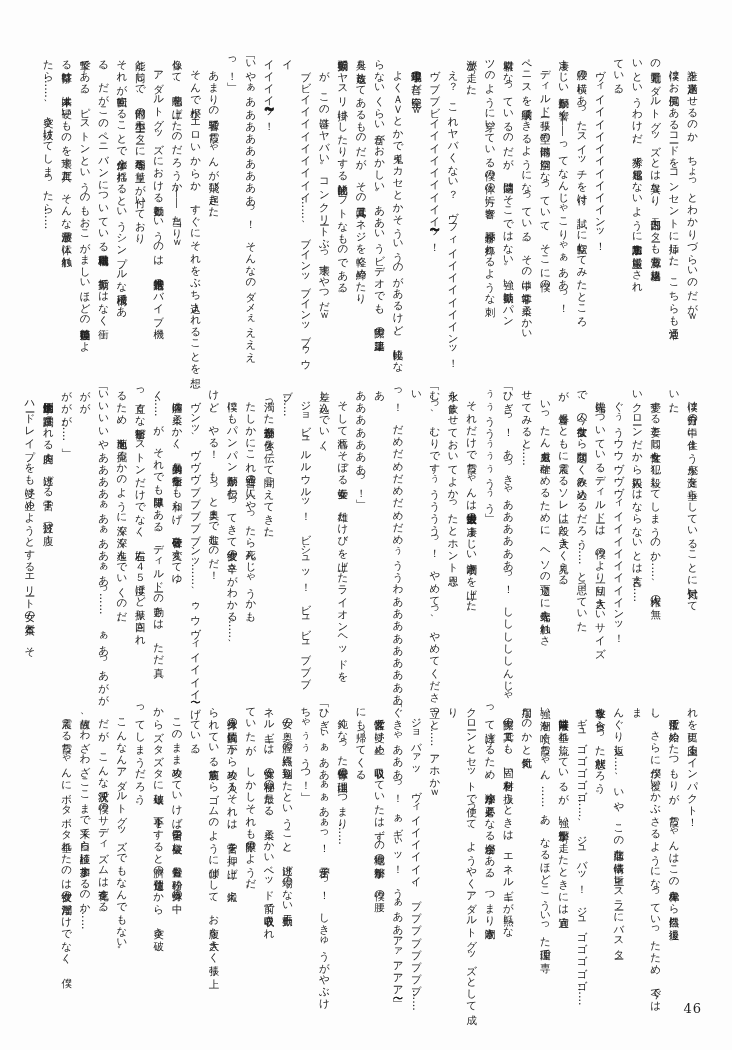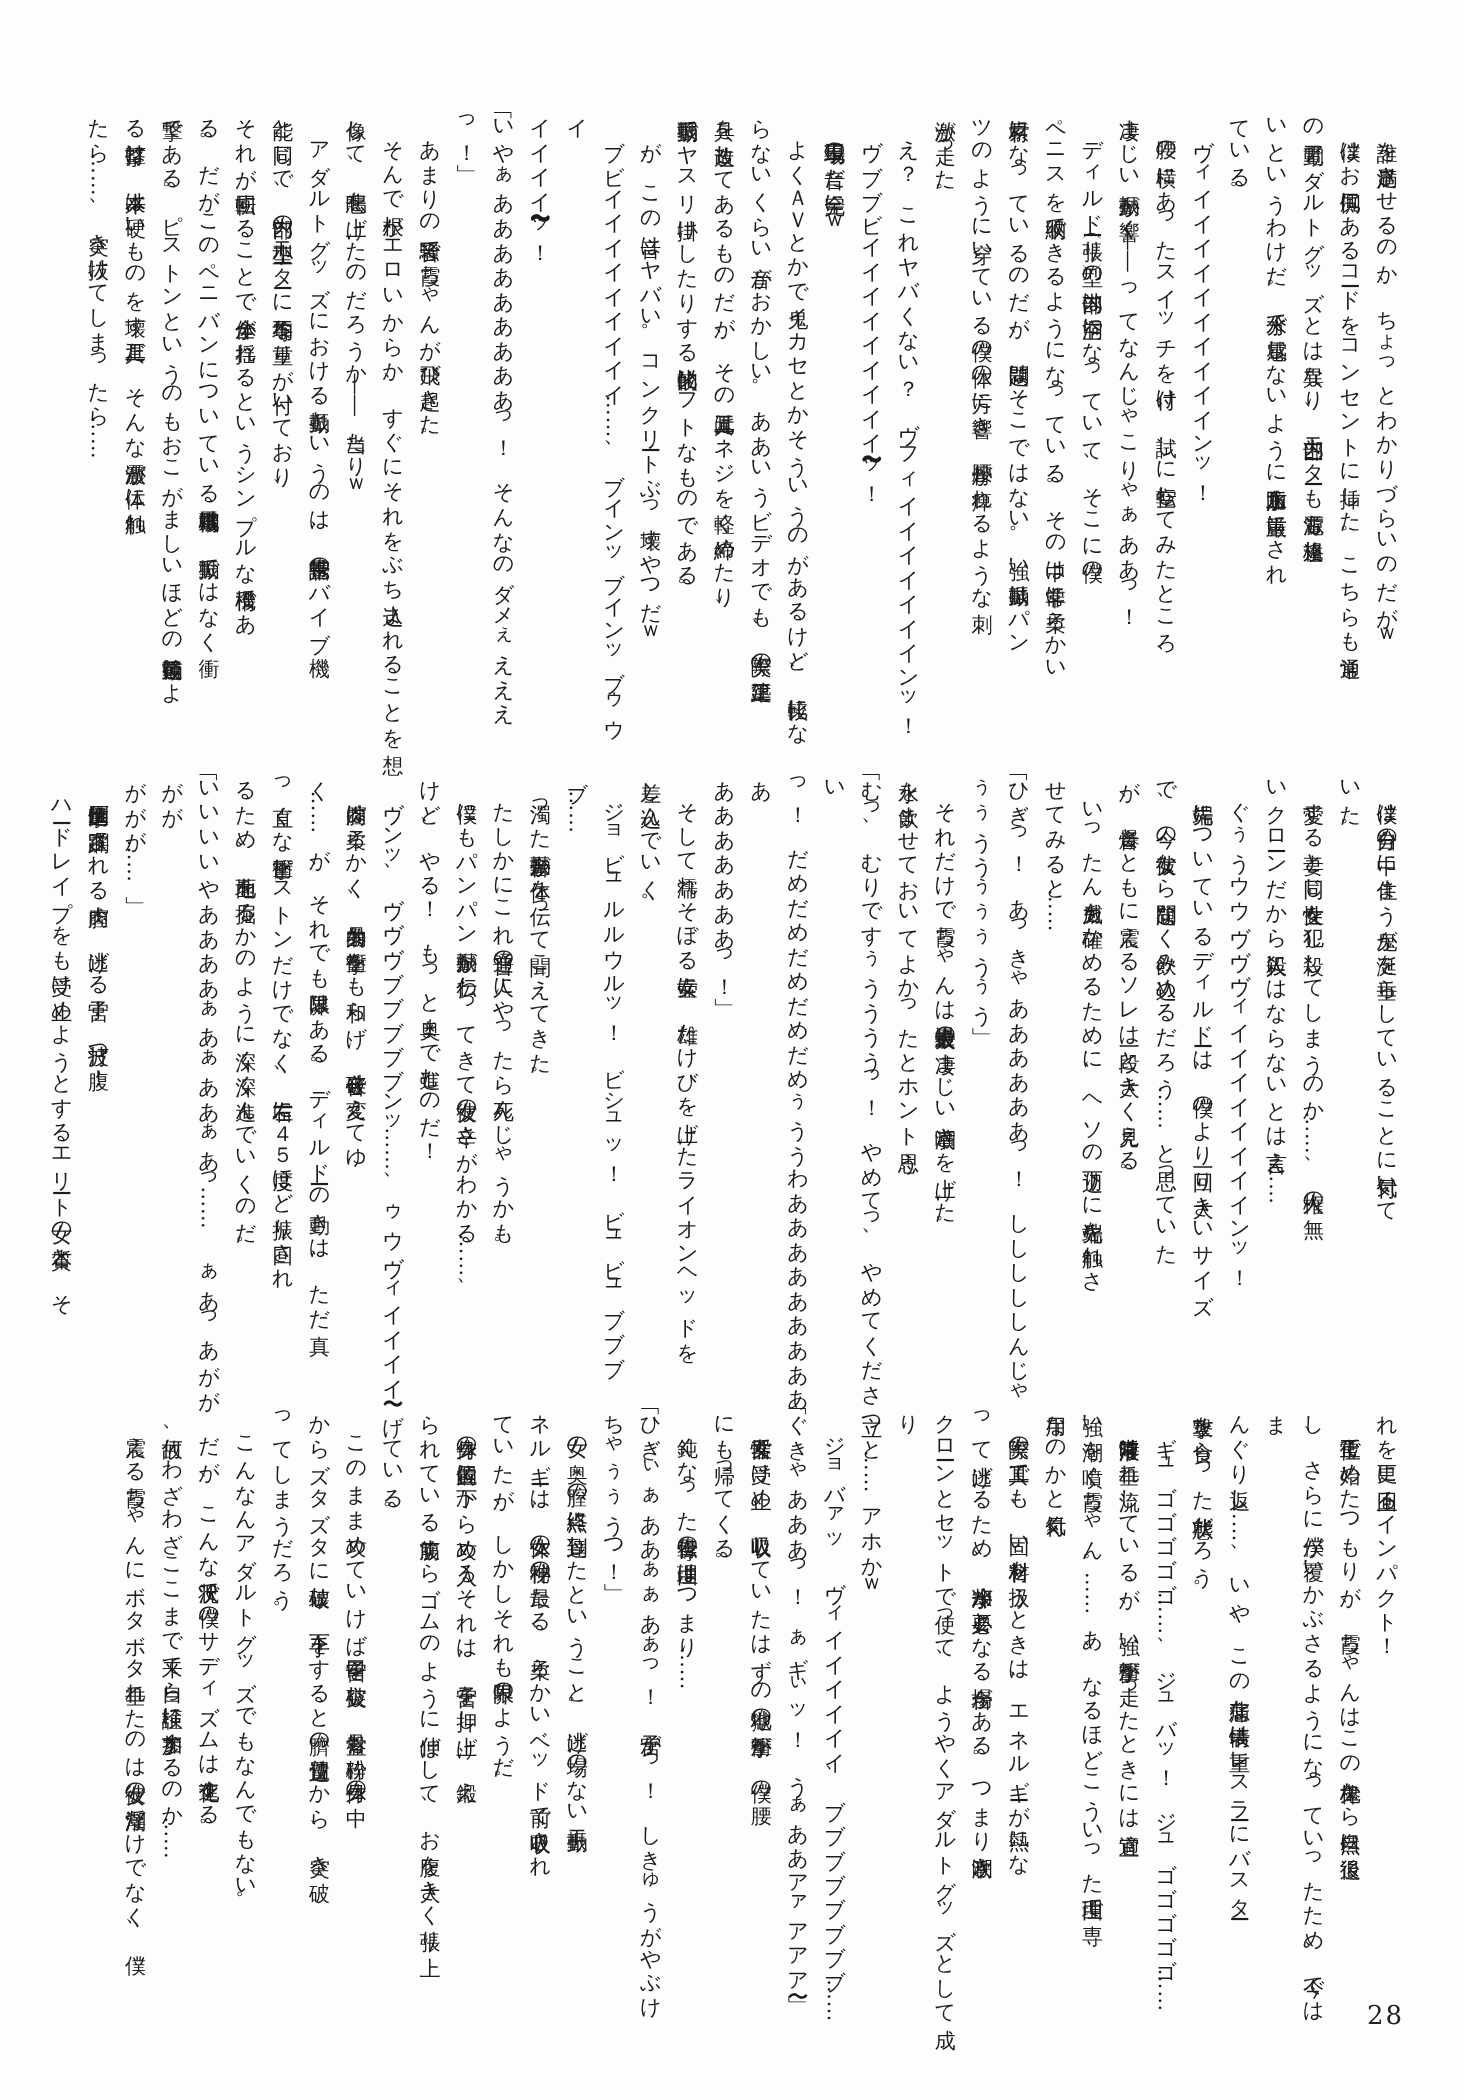--- a/index.html
+++ b/index.html
@@ -137,14 +137,14 @@
 　身体の位置的に下から攻め入るそれは、子宮を押し上げ、鍛え
 られている腹筋すらゴムのように伸ばして、お腹を大きく張り上
 げている。
 　このまま攻めていけば子宮口を突破し、骨盤も粉砕、身体の中
 からズタズタに破壊し、下手をすると臍の位置辺りから、突き破
 ってしまうだろう。
 　こんなんアダルトグッズでもなんでもない。
 　だが、こんな状況で僕のサディズムは進化する。
 　何故、わざわざここまで来て自ら検証に参加するのか……
 　震える霞ちゃんにボタボタ垂れたのは彼女の淫潮だけでなく、僕</div>
-  <div class="page-number">28</div>
+  <div class="page-number">46</div>
 </div>
 
 </body></html>

